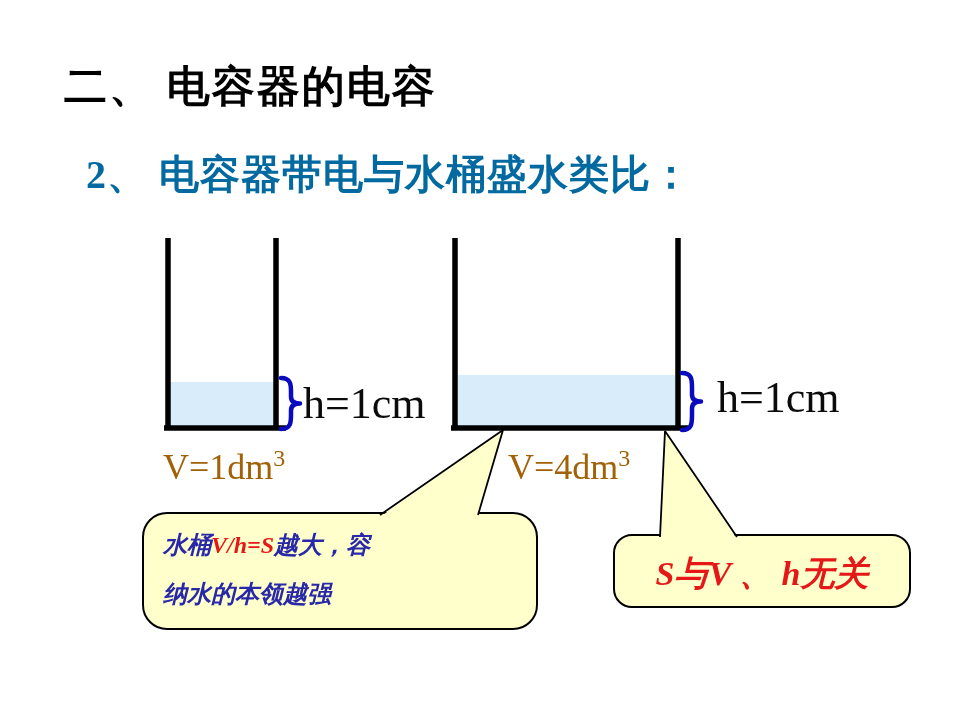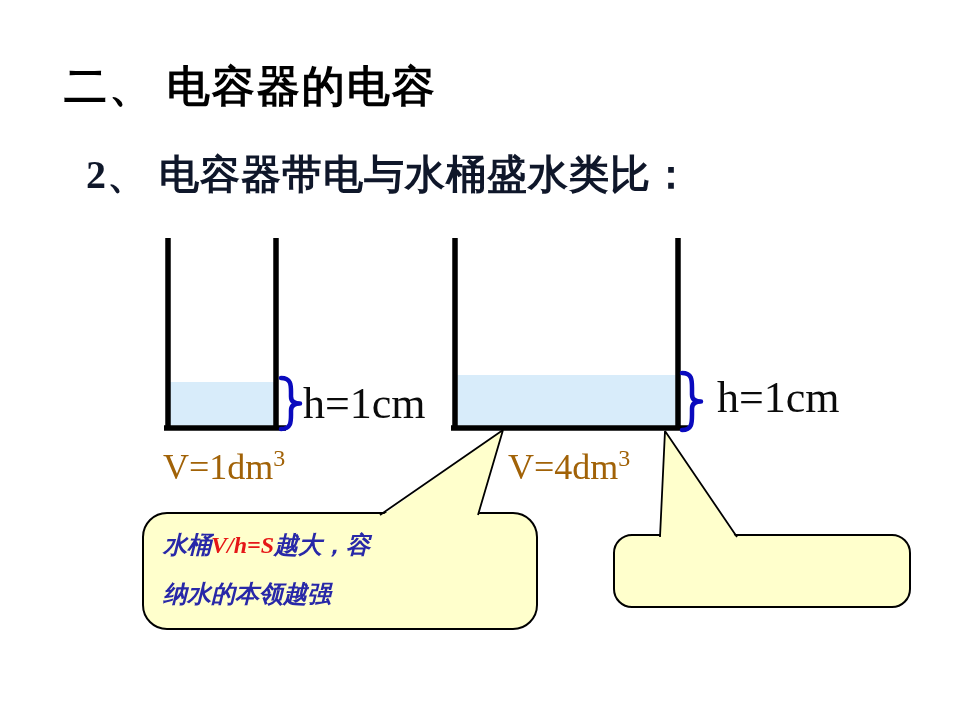--- a/index.html
+++ b/index.html
@@ -12,21 +12,21 @@
   }
   .slide { position: absolute; left: 0; top: 0; width: 960px; height: 720px; }
 
   .title {
     position: absolute; left: 64px; top: 58px;
     font-size: 43px; font-weight: bold; color: #000;
     white-space: nowrap; letter-spacing: 2px;
   }
   .subtitle {
     position: absolute; left: 86px; top: 147px;
-    font-size: 40px; font-weight: bold; color: #0f172a;
+    font-size: 40px; font-weight: bold; color: #0369a1;
     white-space: nowrap; letter-spacing: 1px;
   }
 
   svg.diagram { position: absolute; left: 0; top: 0; }
   .wall { stroke: var(--ink); stroke-width: 5.5; }
   .water { fill: var(--water); }
   .brace { fill: none; stroke: var(--brace-blue); stroke-width: 4.5;
            stroke-linecap: round; stroke-linejoin: round; }
   .bubble { fill: var(--bubble-fill); stroke: var(--ink); stroke-width: 2; }
   .tail-fill { fill: var(--bubble-fill); stroke: none; }
@@ -100,14 +100,15 @@
     <span>V=4dm</span><sup>3</sup>
   </div>
 
   <div class="callout-text" style="left:163px; top:521px;">
     <div>
       <span class="blue-seg">水桶</span><span class="red-seg">V/h=S</span><span class="blue-seg">越大，容</span>
     </div>
     <div class="blue-seg">纳水的本领越强</div>
   </div>
 
+  <div class="callout-right-text" style="left:614px; top:551px; width:296px;">S与V 、 h无关</div>
 
 </div>
 
 </body></html>

